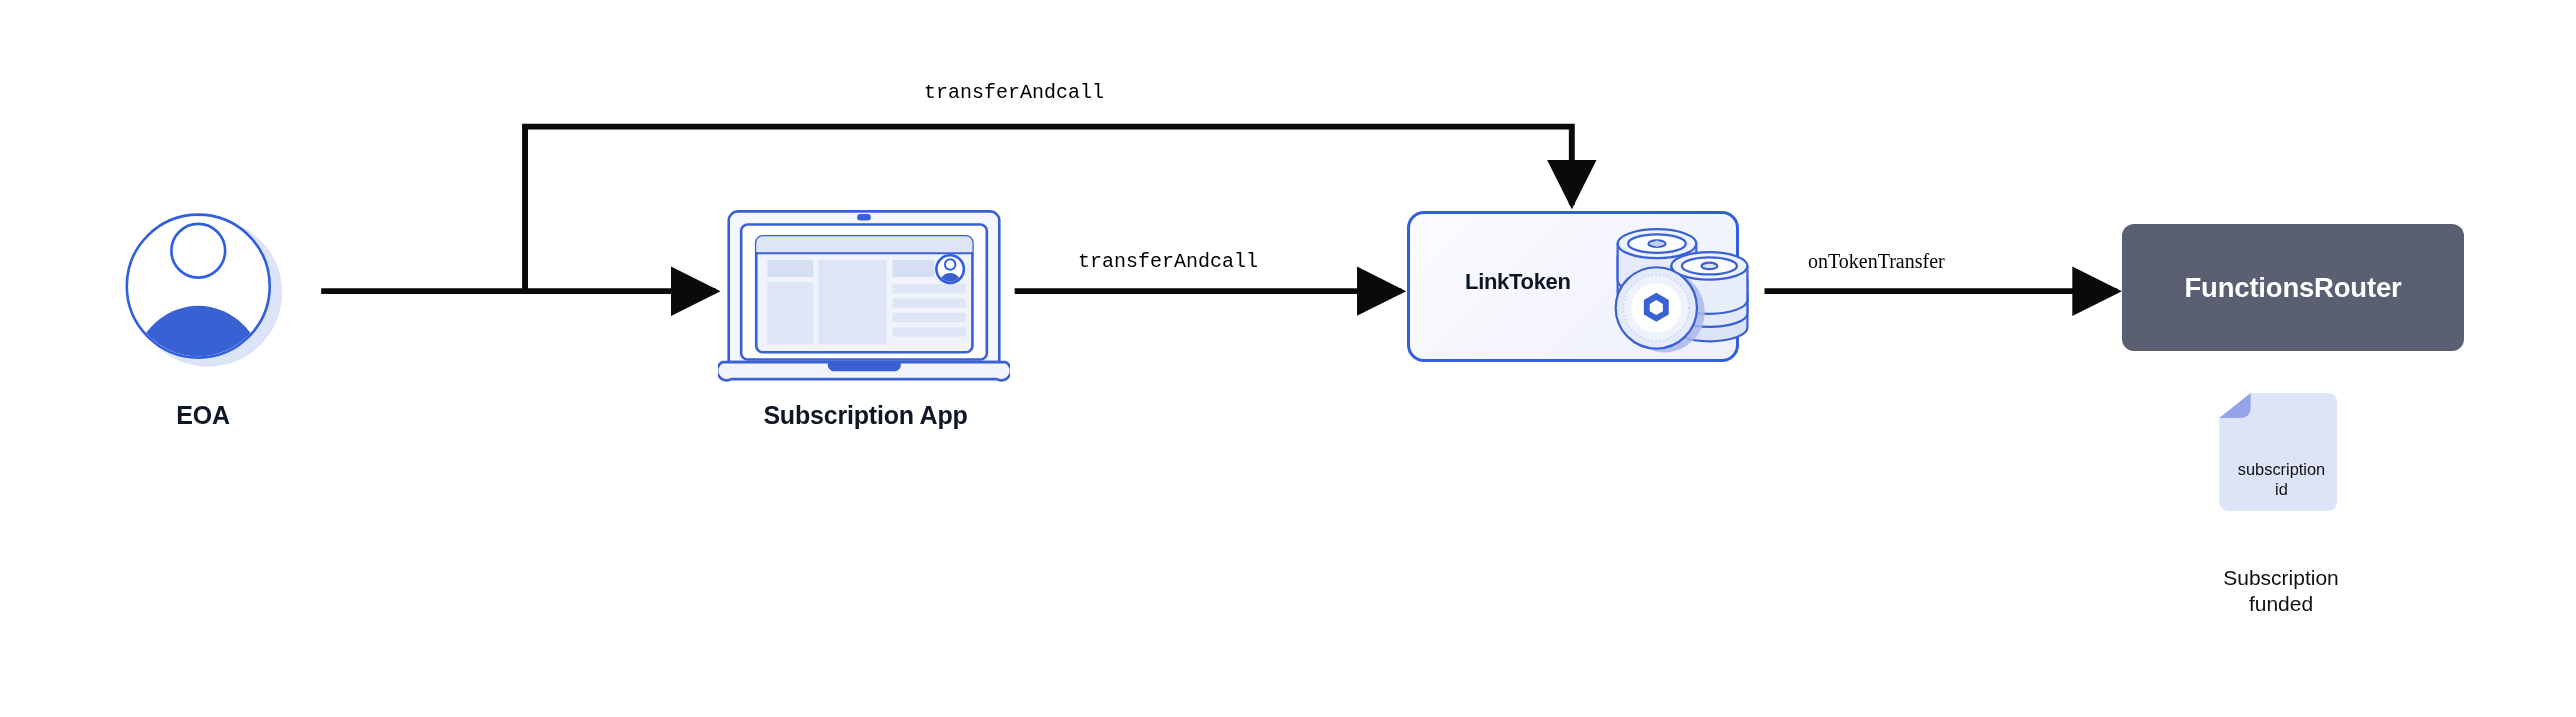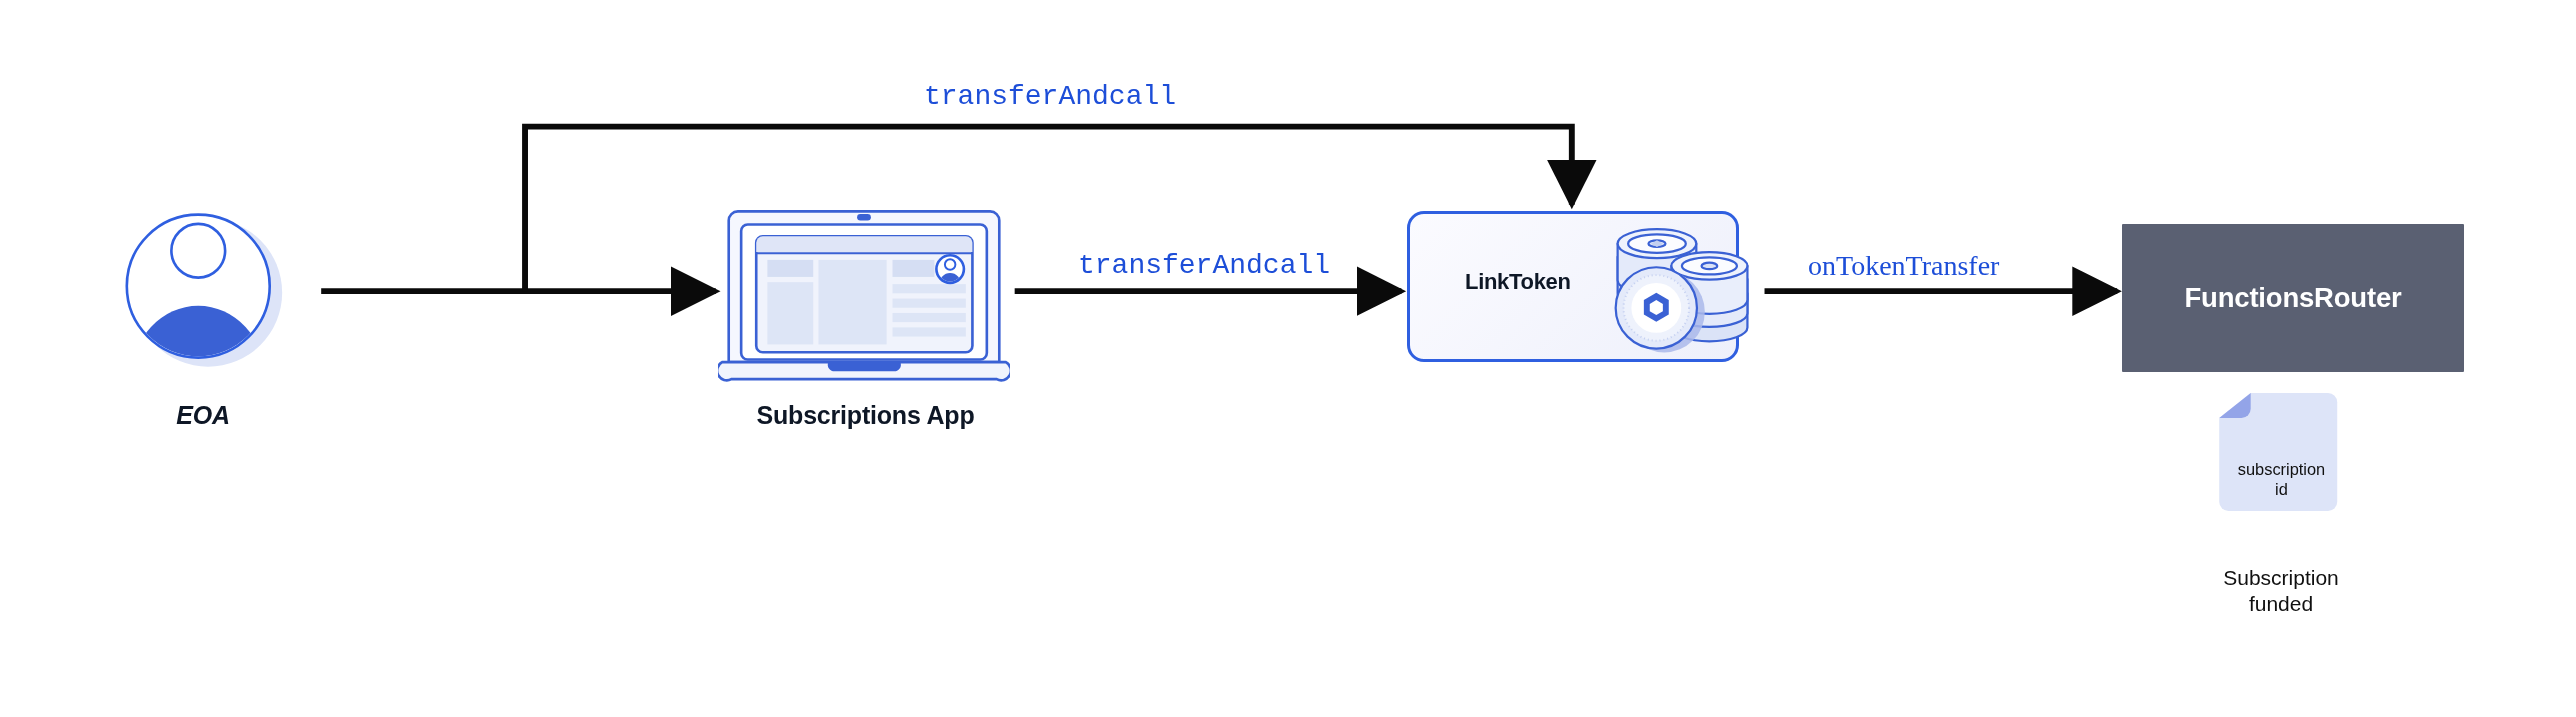--- a/index.html
+++ b/index.html
@@ -47,21 +47,20 @@
     position: absolute;
     left: 115px;
     top: 206px;
     width: 177px;
     height: 174px;
   }
   #eoa-label {
     left: 85px;
     top: 401px;
     width: 236px;
-    font-style: italic;
   }
 
   
   #laptop-node {
     position: absolute;
     left: 718px;
     top: 197px;
     width: 292px;
     height: 190px;
   }
@@ -101,23 +100,23 @@
     width: 177px;
     height: 151px;
   }
 
   
   #router-box {
     position: absolute;
     left: 2122px;
     top: 224px;
     width: 342px;
-    height: 148px;
+    height: 127px;
     background: #5a6072;
-    border-radius: 1px;
+    border-radius: 12px;
     display: flex;
     align-items: center;
     justify-content: center;
   }
   #router-text {
     color: #ffffff;
     font-size: 27.5px;
     font-weight: bold;
     font-family: "Liberation Sans", sans-serif;
     letter-spacing: -0.2px;
@@ -153,22 +152,22 @@
     line-height: 1.24;
     color: #111111;
     font-family: "Liberation Sans", sans-serif;
     white-space: pre-line;
   }
 
   
   .edge-label {
     position: absolute;
     font-family: "Liberation Mono", "DejaVu Sans Mono", monospace;
-    font-size: 28px;
-    color: #1d4ed8;
+    font-size: 20px;
+    color: #000000;
     white-space: nowrap;
   }
   #edge-label-top        { left: 924px; top: 81px; }
   #edge-label-middle     { left: 1078px; top: 250px; }
   #edge-label-ontoken    { left: 1808px; top: 250px; font-family: Liberation Serif, serif; }
 </style>
 </head>
 <body>
 
 <div id="canvas">
@@ -245,21 +244,21 @@
       <g clip-path="url(#appAvClip)">
         <ellipse cx="354" cy="134" rx="17" ry="18" fill="#3a61d4"></ellipse>
       </g>
       <circle cx="354" cy="103" r="8" fill="#ffffff" stroke="#2f5fe0" stroke-width="3"></circle>
 
       <path d="M6 252 h433 a14 14 0 0 1 -14 26 h-405 a14 14 0 0 1 -14 -26 z" fill="#f1f4fd" stroke="#3a61d4" stroke-width="4"></path>
 
       <path d="M168 252 h110 a10 10 0 0 1 -10 14 h-90 a10 10 0 0 1 -10 -14 z" fill="#3a61d4"></path>
     </svg>
   </div>
-  <div id="laptop-label" class="node-label heavy">Subscriptions App</div>
+  <div id="laptop-label" class="node-label heavy">Subscription App</div>
 
   <div id="linktoken-box"></div>
   <div id="linktoken-text">LinkToken</div>
 
   <div id="coin-stack">
     <svg viewBox="0 0 270 230" width="177" height="151" xmlns="http://www.w3.org/2000/svg">
       <g stroke="#3a61d4" stroke-width="3.4" stroke-linejoin="round">
 
         <path d="M33 62 v56 a60 22 0 0 0 120 0 v-56 z" fill="#dbe3f7"></path>
         <path d="M33 42 v56 a60 22 0 0 0 120 0 v-56 z" fill="#e4eafa"></path>

